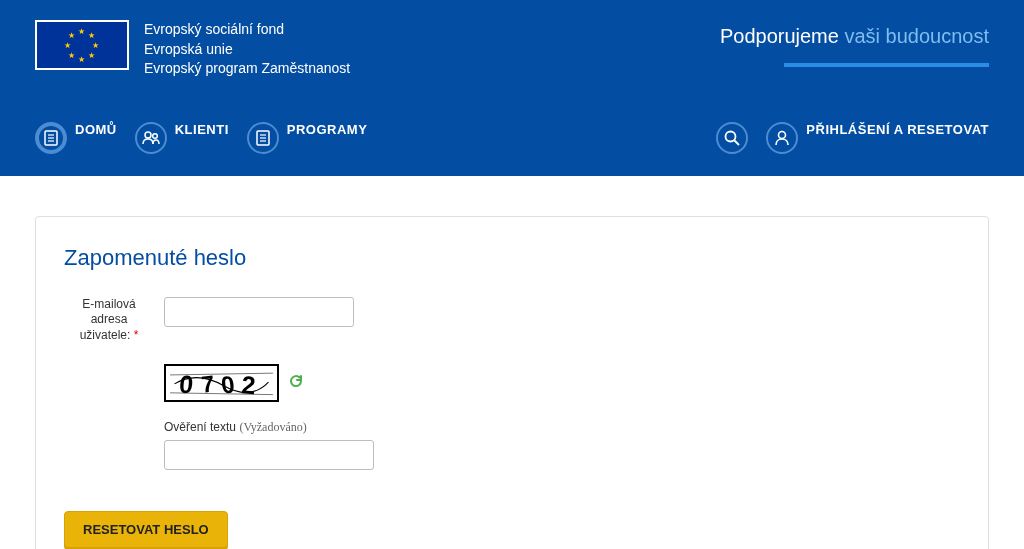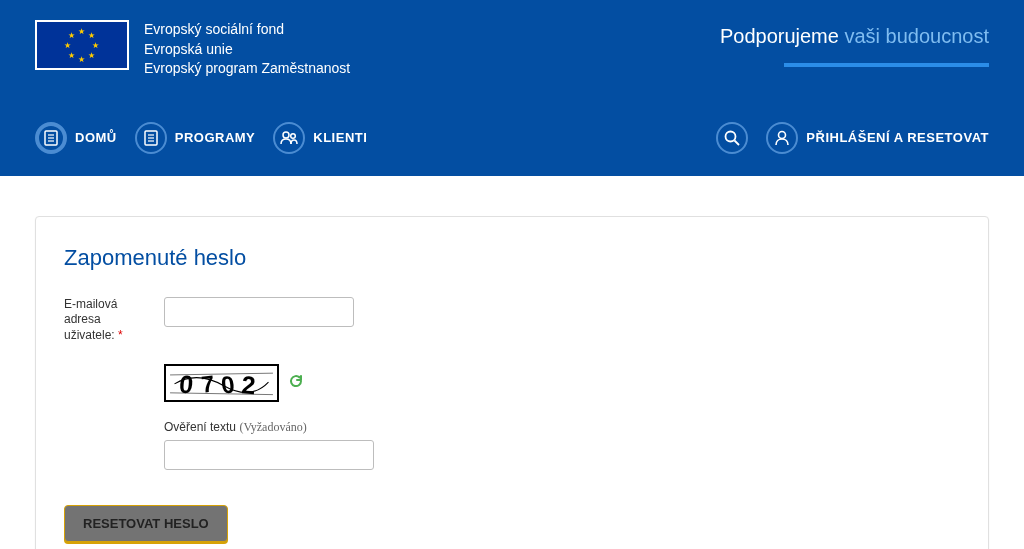--- a/index.html
+++ b/index.html
@@ -71,21 +71,20 @@
       gap: 18px;
     }
     .nav-right {
       margin-left: auto;
       display: flex;
       align-items: center;
       gap: 18px;
     }
     .nav-item {
       display: flex;
-      align-items: center;
       gap: 8px;
       cursor: pointer;
       font-size: 13px;
       font-weight: bold;
       letter-spacing: 0.5px;
     }
     .nav-icon {
       width: 32px;
       height: 32px;
       border: 2px solid #4b8cd2;
@@ -120,20 +119,21 @@
       display: flex;
       align-items: flex-start;
       gap: 10px;
       margin-bottom: 20px;
     }
     .form-label {
       width: 90px;
       font-size: 12px;
       color: #333;
       line-height: 1.3;
+      text-align: center;
     }
     .form-label .req { color: #d00; }
     .text-input {
       width: 190px;
       height: 30px;
       border: 1px solid #bdbdbd;
       border-radius: 3px;
       padding: 4px 8px;
       font-size: 13px;
     }
@@ -173,29 +173,30 @@
     .verify-input {
       width: 210px;
       height: 30px;
       border: 1px solid #bdbdbd;
       border-radius: 3px;
       padding: 4px 8px;
       font-size: 13px;
     }
     
     .submit-btn {
-      background: #737373;
+      background: #eab308;
       border: 1px solid #d6a206;
       border-radius: 4px;
       padding: 10px 18px;
       font-size: 13px;
       font-weight: bold;
       color: #222;
       cursor: pointer;
       box-shadow: 0 2px 0 #d6a206;
+      margin-top: 6px;
     }
   </style>
 </head>
 <body>
 
 <div class="header">
   <div class="header-top">
     <div class="eu-flag">
       <div class="eu-stars">
         <span style="top:0;left:14px">★</span>
@@ -228,39 +229,39 @@
               <rect x="1" y="1" width="12" height="14" rx="1" fill="none" stroke="#fff" stroke-width="1.5"></rect>
               <line x1="4" y1="5" x2="10" y2="5" stroke="#fff" stroke-width="1.2"></line>
               <line x1="4" y1="8" x2="10" y2="8" stroke="#fff" stroke-width="1.2"></line>
               <line x1="4" y1="11" x2="10" y2="11" stroke="#fff" stroke-width="1.2"></line>
             </svg>
         </span>
         <span>DOMŮ</span>
       </div>
       <div class="nav-item">
         <span class="nav-icon">
+          <svg width="18" height="14" viewBox="0 0 18 14">
+              <circle cx="6" cy="4" r="3" fill="none" stroke="#fff" stroke-width="1.5"></circle>
+              <circle cx="13" cy="5" r="2.3" fill="none" stroke="#fff" stroke-width="1.5"></circle>
+              <path d="M1 13c0-3 2-5 5-5s5 2 5 5" fill="none" stroke="#fff" stroke-width="1.5"></path>
+              <path d="M11 13c0-2 1-4 3-4s3 2 3 4" fill="none" stroke="#fff" stroke-width="1.5"></path>
+            </svg>
+        </span>
+        <span>KLIENTI</span>
+      </div>
+      <div class="nav-item">
+        <span class="nav-icon">
           <svg width="14" height="16" viewBox="0 0 14 16">
               <rect x="1" y="1" width="12" height="14" rx="1" fill="none" stroke="#fff" stroke-width="1.5"></rect>
               <line x1="4" y1="5" x2="10" y2="5" stroke="#fff" stroke-width="1.2"></line>
               <line x1="4" y1="8" x2="10" y2="8" stroke="#fff" stroke-width="1.2"></line>
               <line x1="4" y1="11" x2="10" y2="11" stroke="#fff" stroke-width="1.2"></line>
             </svg>
         </span>
         <span>PROGRAMY</span>
-      </div>
-      <div class="nav-item">
-        <span class="nav-icon">
-          <svg width="18" height="14" viewBox="0 0 18 14">
-              <circle cx="6" cy="4" r="3" fill="none" stroke="#fff" stroke-width="1.5"></circle>
-              <circle cx="13" cy="5" r="2.3" fill="none" stroke="#fff" stroke-width="1.5"></circle>
-              <path d="M1 13c0-3 2-5 5-5s5 2 5 5" fill="none" stroke="#fff" stroke-width="1.5"></path>
-              <path d="M11 13c0-2 1-4 3-4s3 2 3 4" fill="none" stroke="#fff" stroke-width="1.5"></path>
-            </svg>
-        </span>
-        <span>KLIENTI</span>
       </div>
     </div>
     <div class="nav-right">
       <div class="nav-item">
         <span class="nav-icon">
           <svg width="16" height="16" viewBox="0 0 16 16">
               <circle cx="6.5" cy="6.5" r="5" fill="none" stroke="#fff" stroke-width="1.8"></circle>
               <line x1="10.5" y1="10.5" x2="15" y2="15" stroke="#fff" stroke-width="1.8"></line>
             </svg>
         </span>

